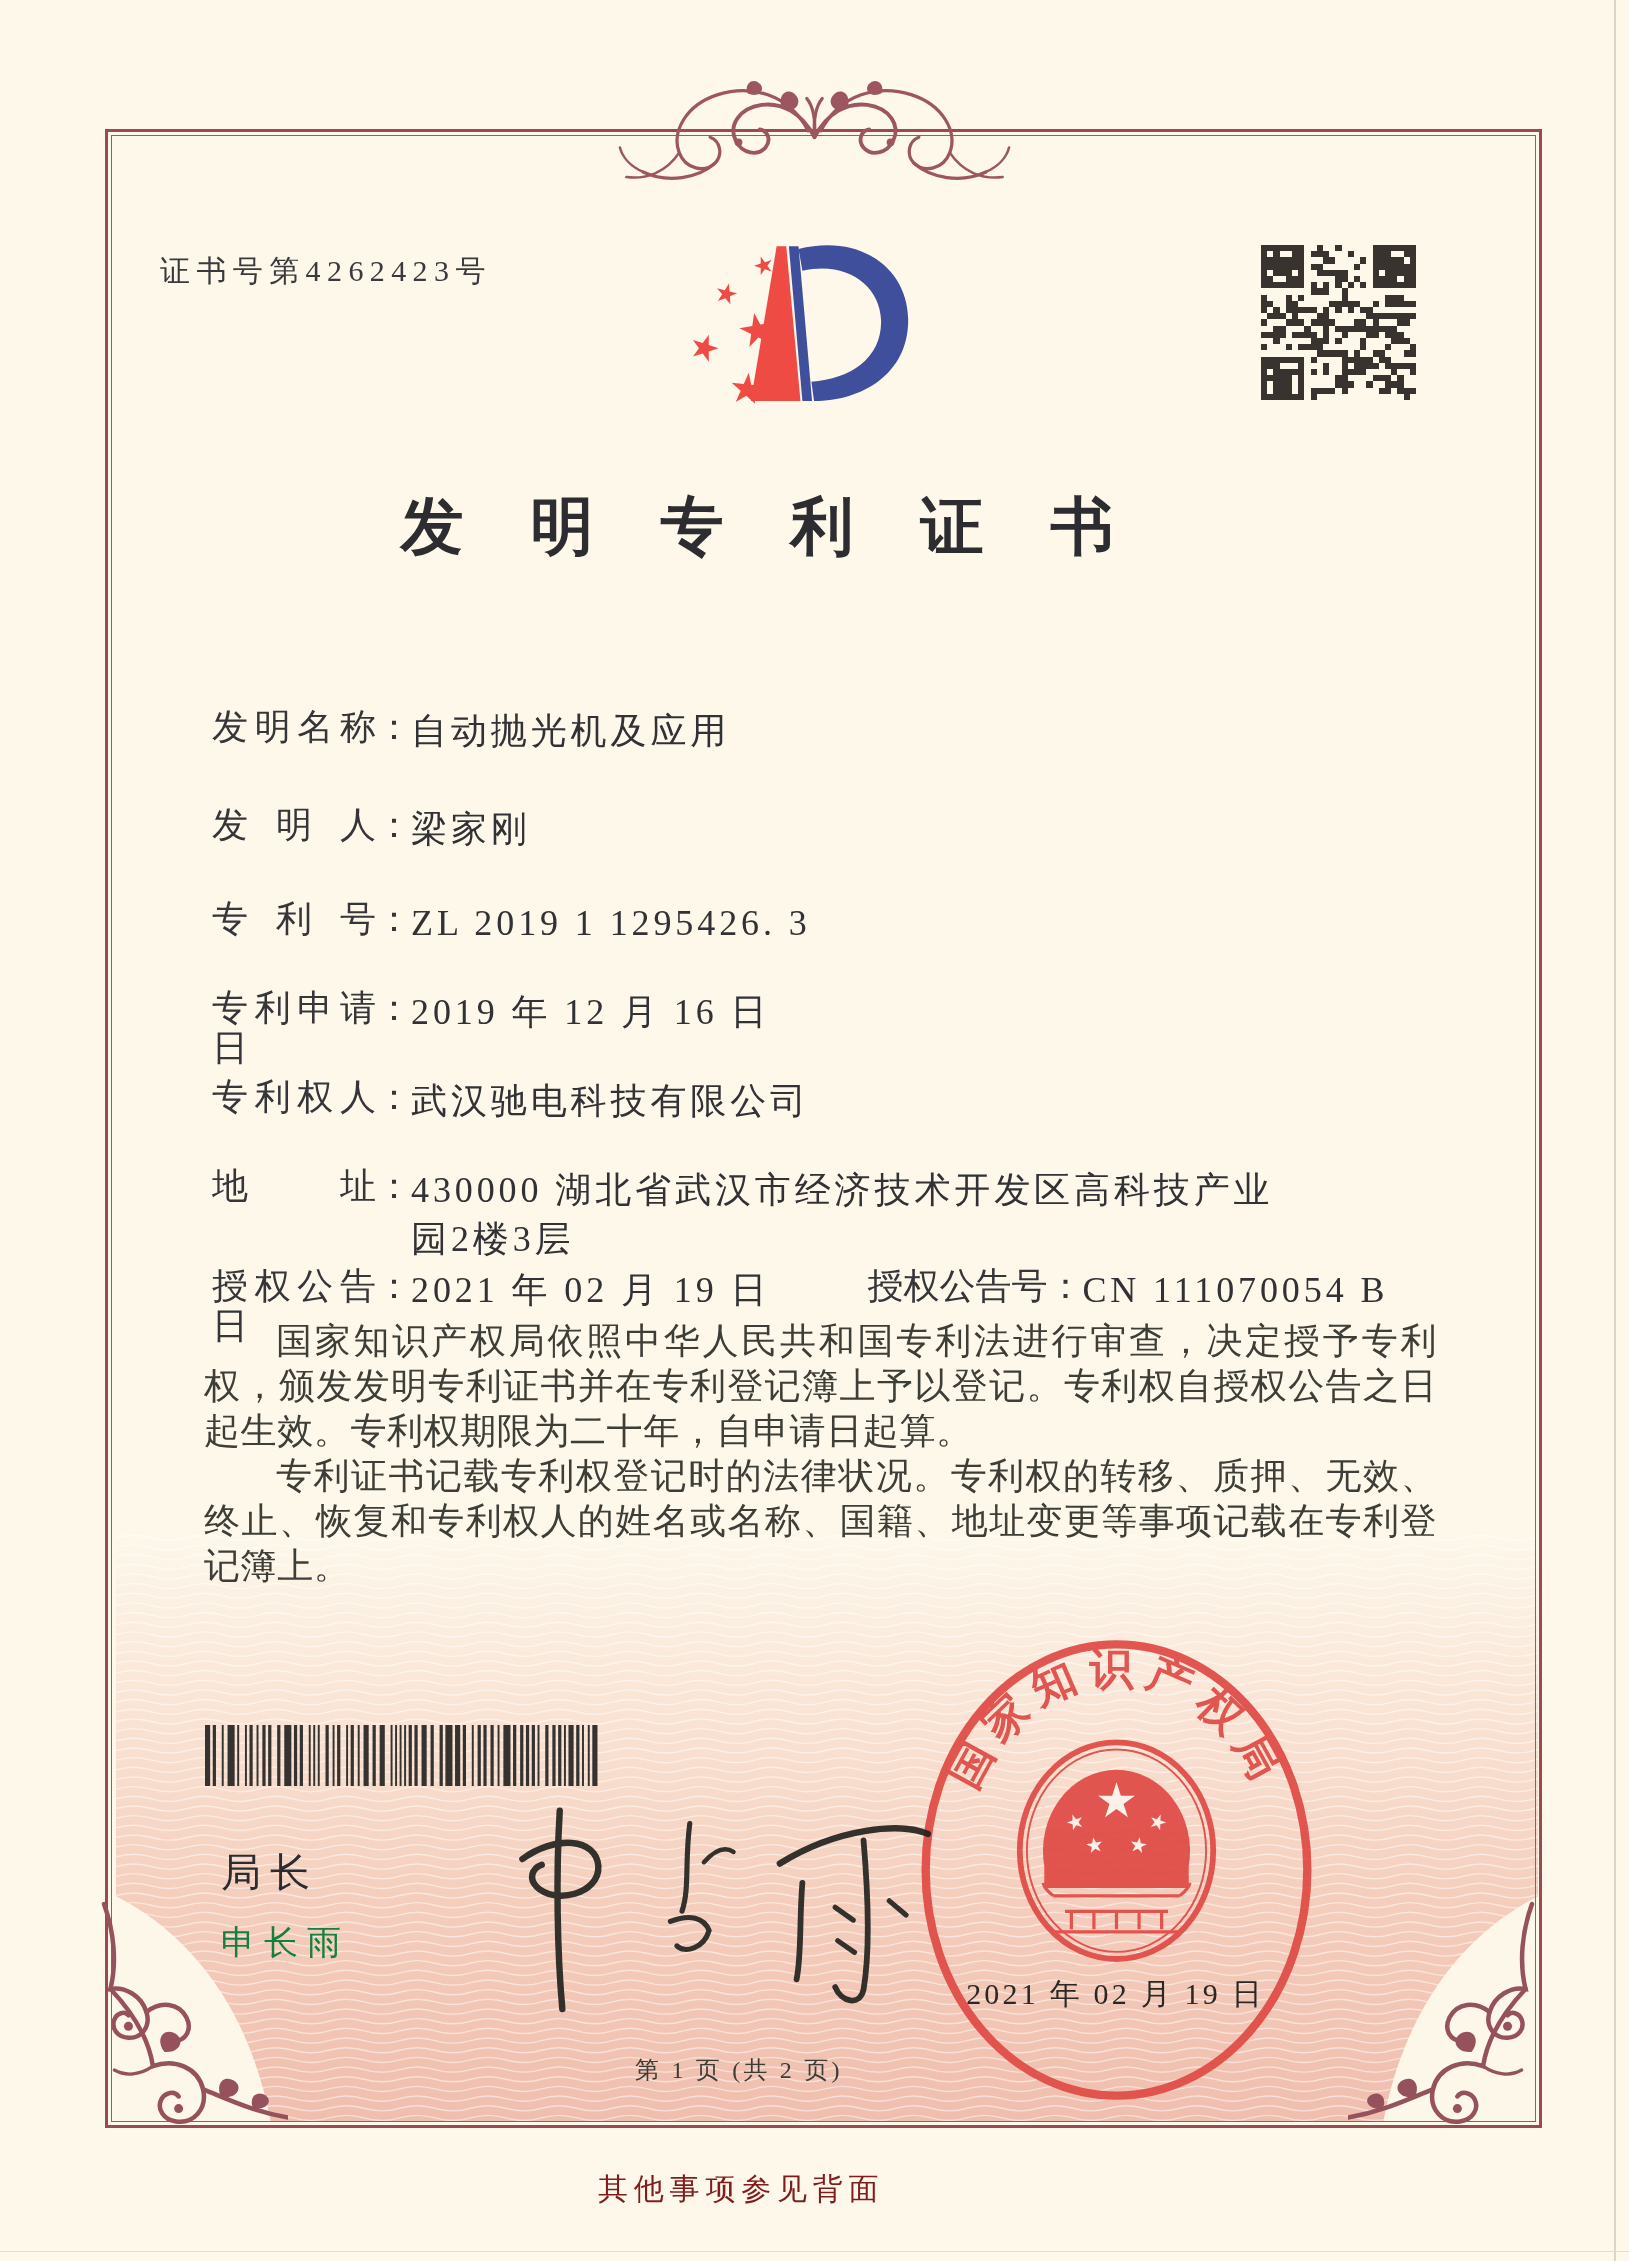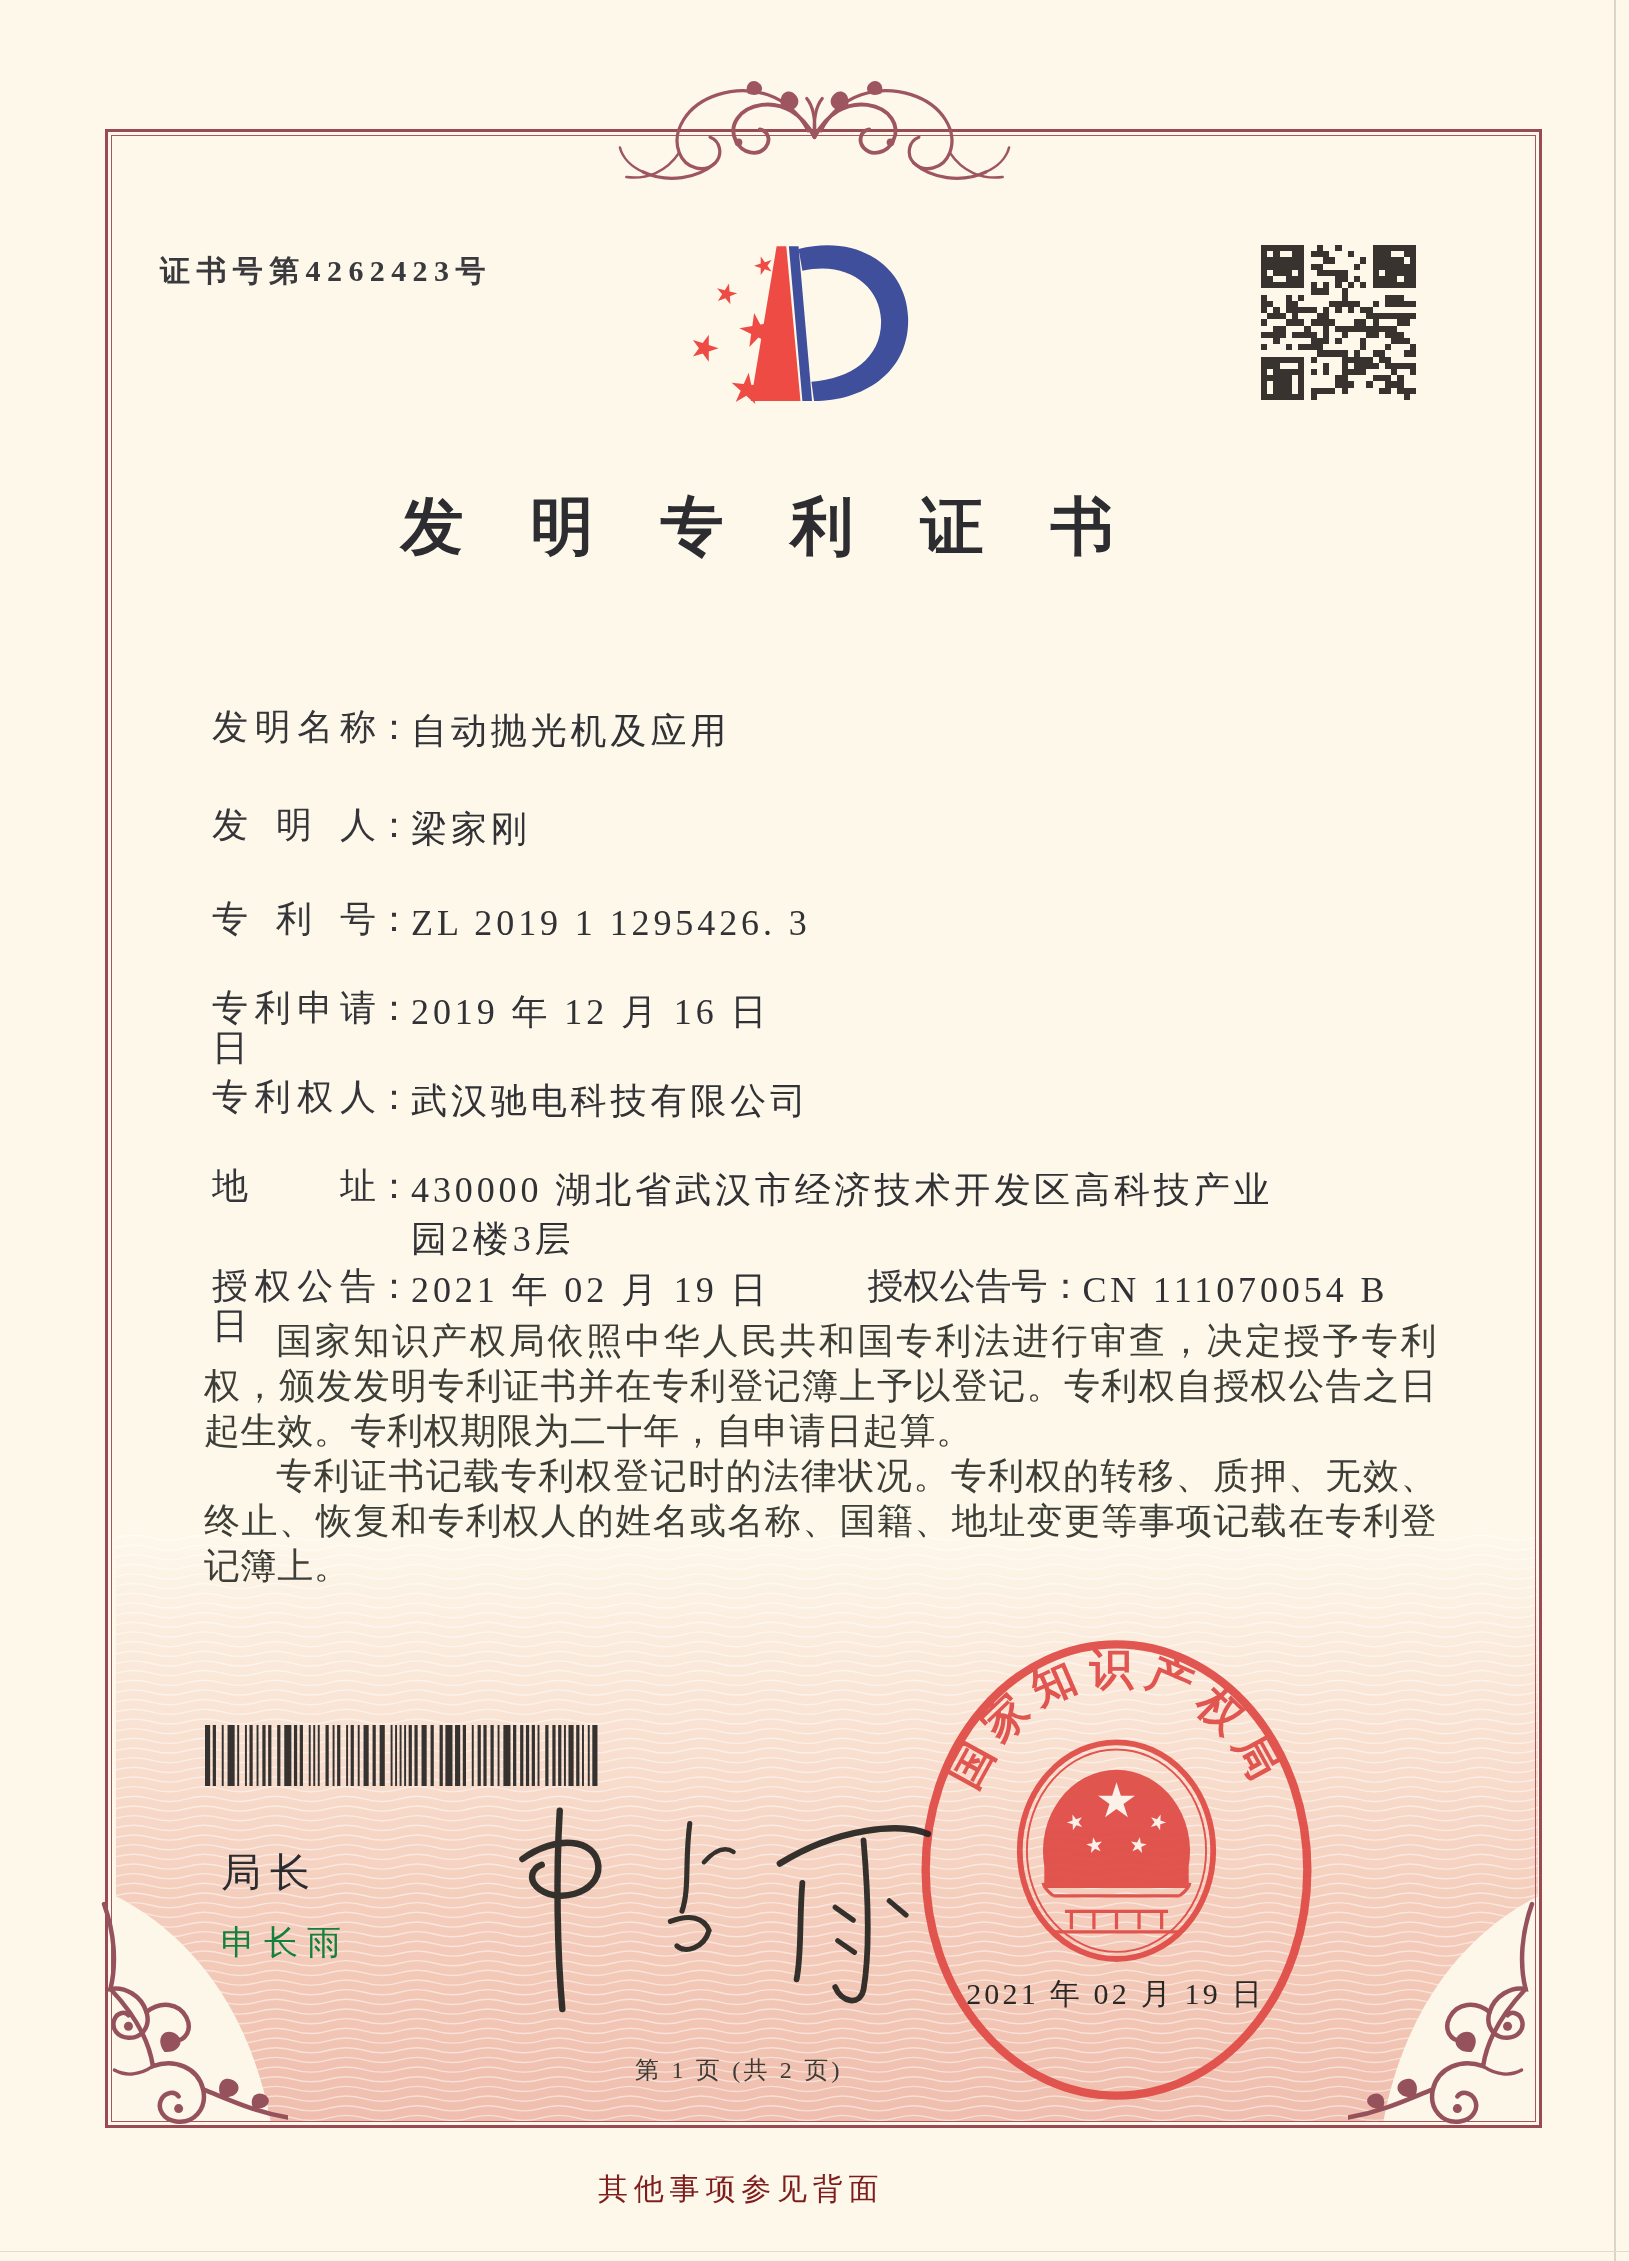--- a/index.html
+++ b/index.html
@@ -11,21 +11,21 @@
   
   .frame{position:absolute;left:105px;top:129px;width:1437px;height:1999px;
          border:3.9px solid #9a4a52;box-sizing:border-box;z-index:3;pointer-events:none;}
   .frame-inner{position:absolute;left:2.6px;top:2.6px;right:2.6px;bottom:2.6px;border:1.3px solid #a3565e;}
 
   .pink-panel{position:absolute;left:116px;top:1535px;width:1422px;height:587px;z-index:1;
       background:linear-gradient(180deg,rgba(245,201,184,0) 0%,rgba(244,198,181,.40) 30%,
                  rgba(242,194,176,.78) 62%,rgba(239,188,172,.97) 100%);}
   .waves-svg{position:absolute;left:116px;top:1535px;z-index:2;}
 
-  .cert-no{position:absolute;left:160px;top:251px;font-size:30px;letter-spacing:6.4px;color:#3a3a3e;z-index:4;font-weight:bold;}
+  .cert-no{position:absolute;left:160px;top:251px;font-size:30px;letter-spacing:6.4px;color:#3a3a3e;z-index:4;}
   .logo-svg{position:absolute;left:667px;top:232px;z-index:4;}
   .qr-svg{position:absolute;left:1261px;top:245px;z-index:4;}
   .title{position:absolute;left:72px;top:484px;width:1437px;text-align:center;z-index:4;
          font-size:63px;font-weight:bold;letter-spacing:67px;color:#2c2c31;}
 
   .row{position:absolute;left:212px;z-index:4;font-size:36px;line-height:40px;display:flex;align-items:flex-start;}
   .flabel{display:inline-block;width:164px;text-align:justify;text-align-last:justify;color:#35353a;}
   .fcolon{display:inline-block;width:31px;color:#35353a;}
   .fvalue{display:inline-block;margin-left:4px;letter-spacing:3.9px;color:#313136;max-width:1032px;line-height:49px;}
   .fvalue.addr{width:877px;}

